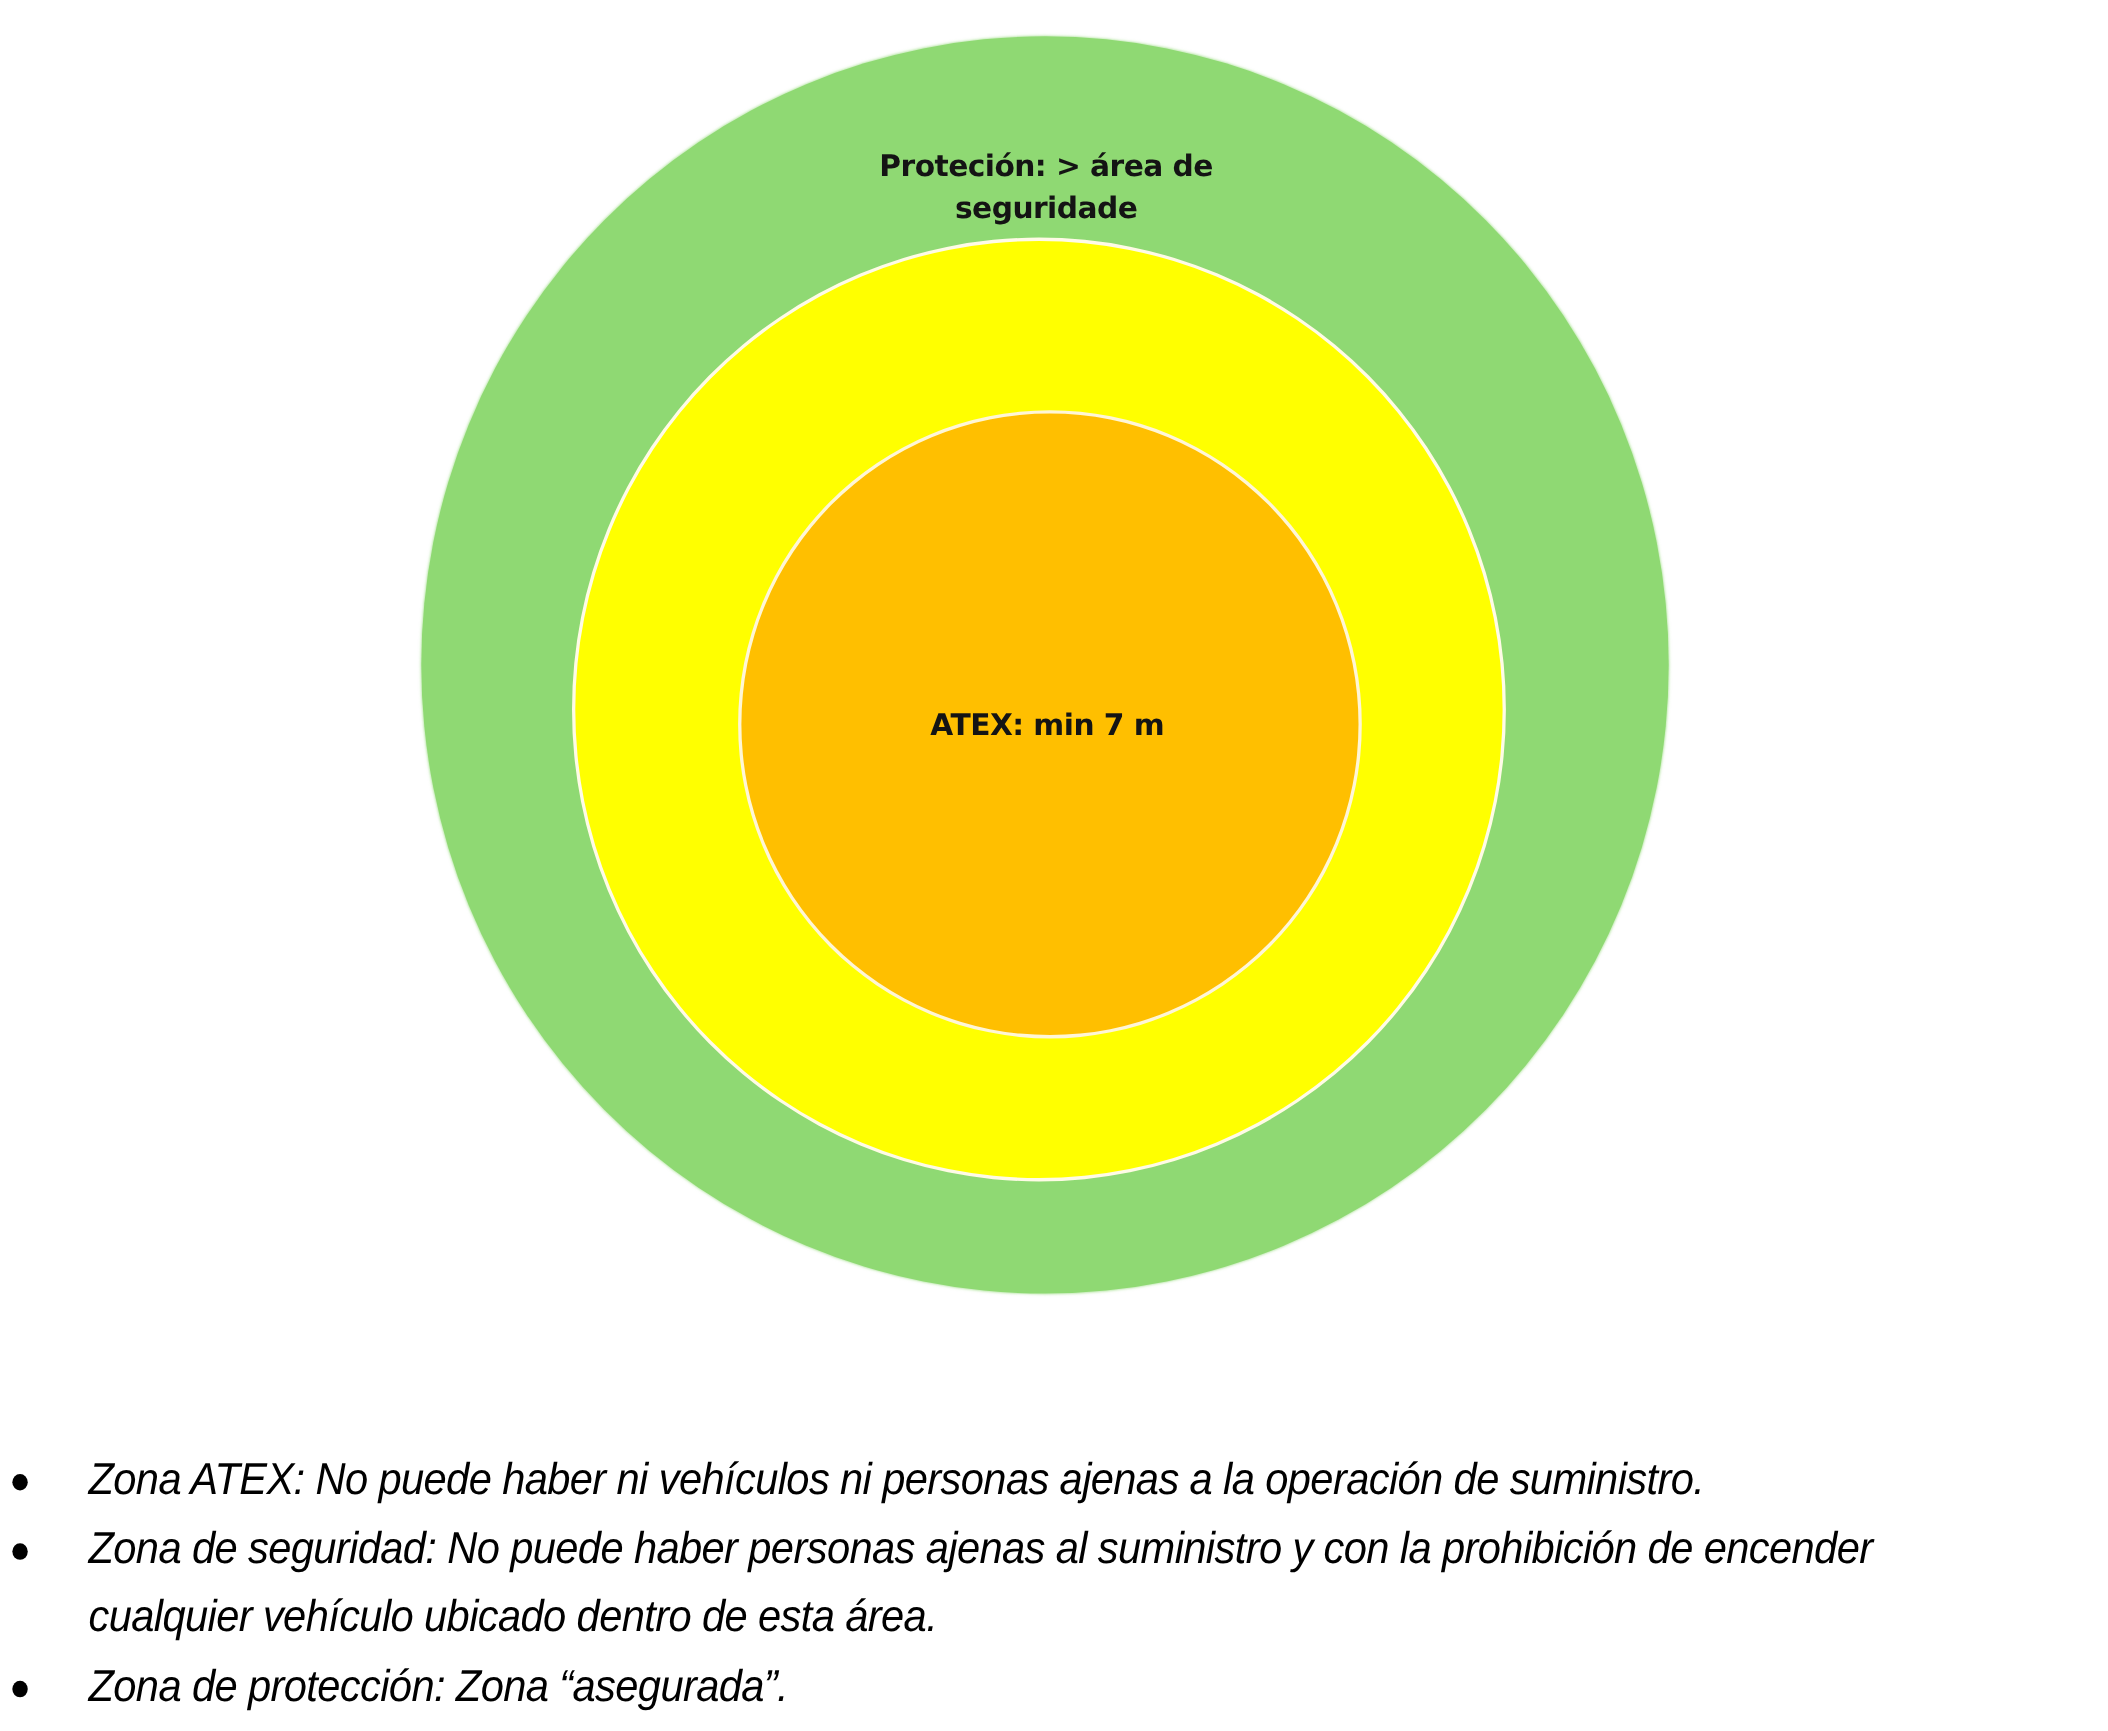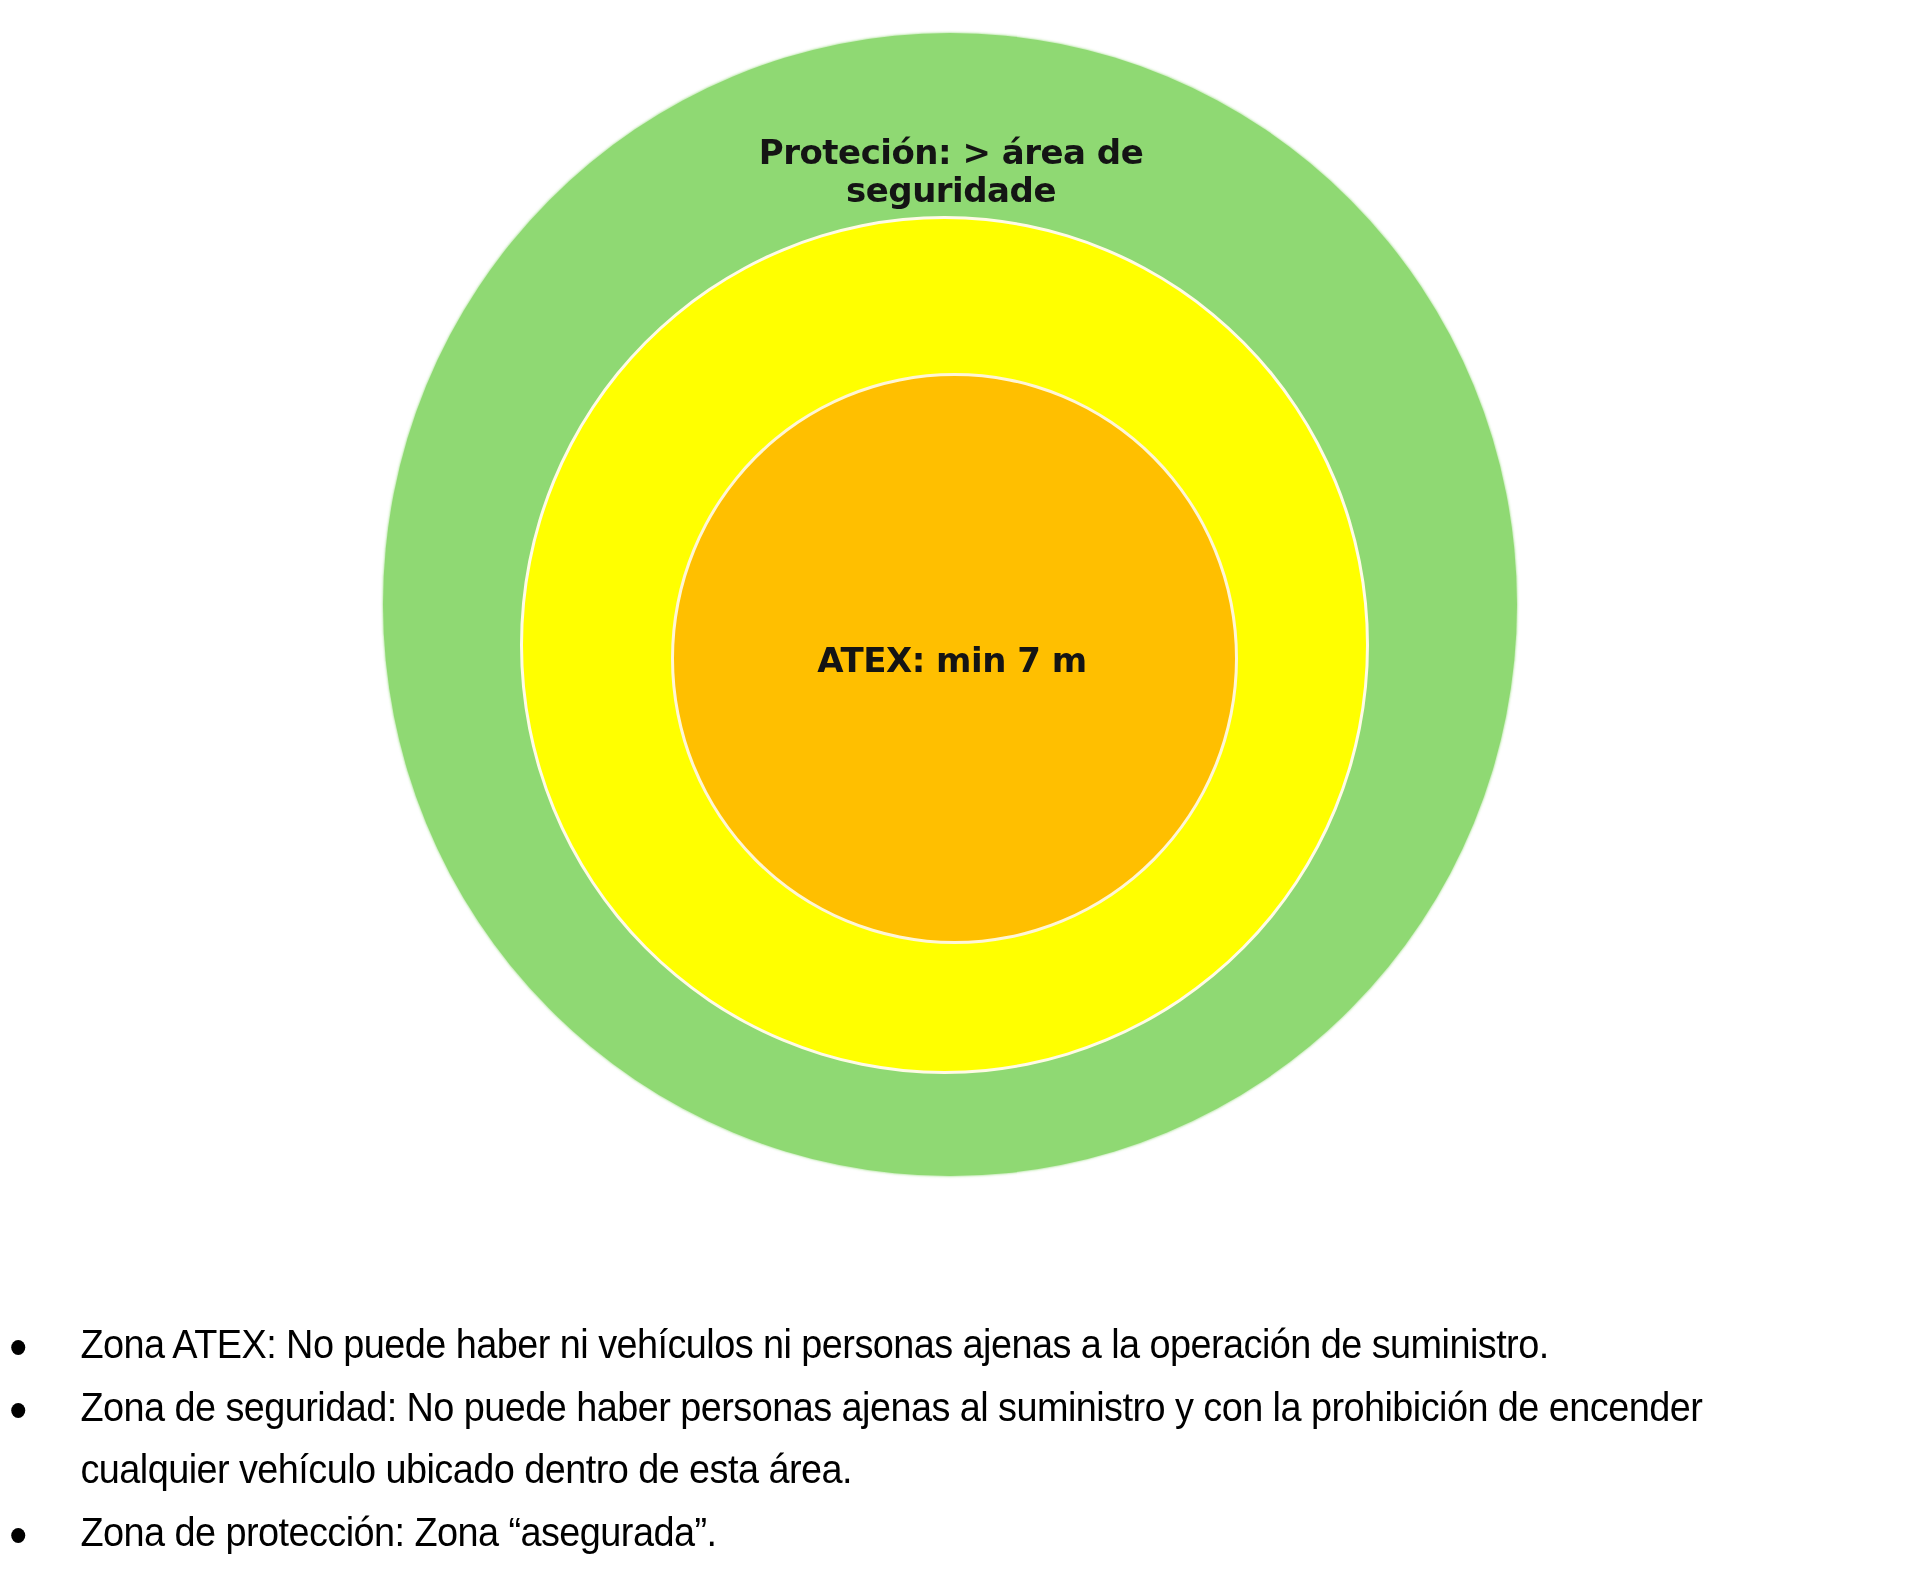--- a/index.html
+++ b/index.html
@@ -47,40 +47,41 @@
     top: 373px;
     width: 567px;
     height: 571px;
     background: #ffbf00;
     border: 3px solid #fff6d6;
   }
   .zone-label {
     position: absolute;
     font-family: "DejaVu Sans", sans-serif;
     font-weight: bold;
-    font-size: 34px;
+    font-size: 27px;
     line-height: 38px;
     color: #141414;
     text-align: center;
     letter-spacing: -0.5px;
     white-space: nowrap;
     transform: translateX(-50%);
   }
   .label-outer { left: 951px; top: 133px; }
   .label-middle { left: 946px; top: 327px; }
   .label-inner { left: 952px; top: 641px; }
 
   .notes {
     position: absolute;
     left: 0;
     top: 1313px;
     width: 1916px;
     margin: 0;
     padding: 0;
     list-style: none;
+    font-style: italic;
   }
   .note {
     position: relative;
     padding-left: 86px;
     font-family: "Liberation Sans", sans-serif;
     font-size: 40.5px;
     line-height: 62.5px;
     color: #000;
     letter-spacing: -0.6px;
     transform: scaleX(0.935);

